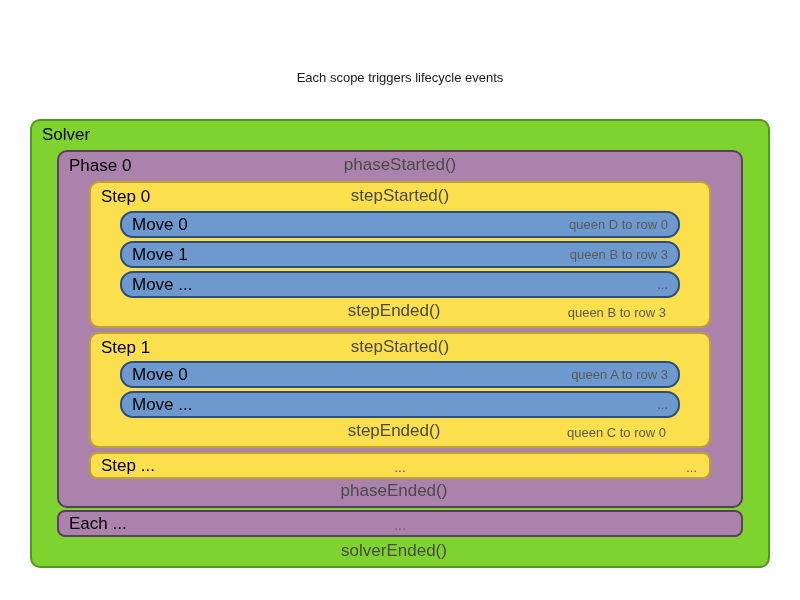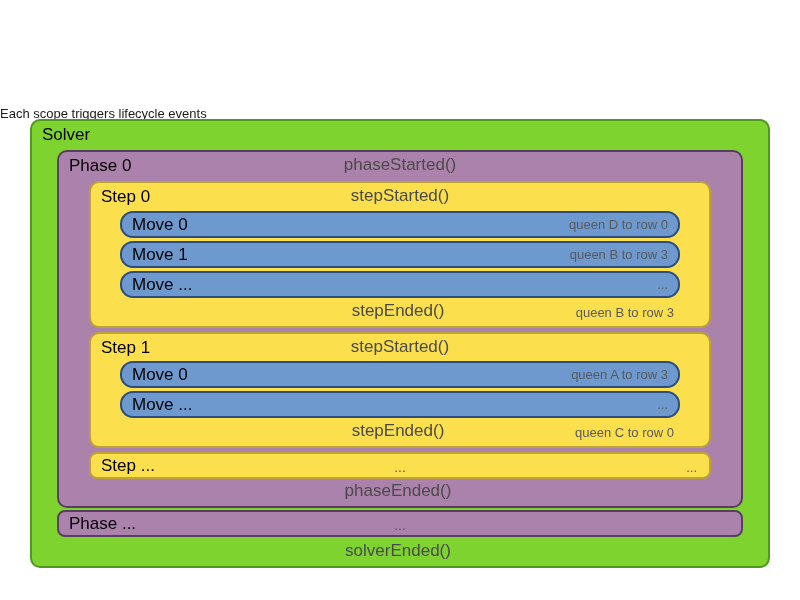--- a/index.html
+++ b/index.html
@@ -1,21 +1,21 @@
 <!DOCTYPE html>
 <html><head>
 <meta charset="utf-8">
 <style>
   html,body{margin:0;padding:0;background:#fff;}
   .canvas{position:relative;width:800px;height:600px;background:#ffffff;
           font-family:"Liberation Sans",sans-serif;overflow:hidden;}
   .title{position:absolute;top:27px;left:0;width:800px;text-align:center;
          font-size:34px;color:#1a1a1a;}
-  .subtitle{position:absolute;top:70px;left:0;width:800px;
-            font-size:13px;color:#1a1a1a;margin-top:36px;}
+  .subtitle{position:absolute;top:70px;left:0;width:800px;text-align:center;
+            font-size:13px;color:#1a1a1a;}
 
   .box{position:absolute;box-sizing:border-box;}
   .solver-box{left:30px;top:119px;width:740px;height:449px;background:#7fd32f;
               border:2px solid #4e9a1f;border-radius:10px;}
   .phase-box{left:25px;top:29px;width:686px;height:358px;background:#ab82ab;
              border:2px solid #5a3e60;border-radius:10px;}
   .step-box{left:30px;width:622px;background:#fbdf4d;
             border:2px solid #bda238;border-radius:10px;}
   .step0{top:29px;height:147px;}
   .step1{top:180px;height:116px;}
@@ -33,21 +33,21 @@
   .lbl{font-size:17px;color:#000;}
   .evt{font-size:17px;color:#4a4a4a;}
   .note{font-size:13px;color:#5a5a5a;}
   .mlbl{font-size:17px;color:#000;}
   .mnote{font-size:13px;color:#5a5a5a;}
 
   .hdr{position:absolute;left:0;right:0;top:3px;height:24px;}
   .hdr .evt{display:block;text-align:center;}
   .hdr .lbl{position:absolute;left:10px;top:1px;}
 
-  .ftr{position:absolute;left:0;right:4px;bottom:3px;height:22px;}
+  .ftr{position:absolute;left:0;right:12px;bottom:3px;height:22px;}
   .ftr .evt{display:block;text-align:center;}
   .ftr .note{position:absolute;right:31px;top:4px;}
 
   .rowlbl{position:absolute;left:10px;top:2px;font-size:17px;color:#000;}
   .rowdots{display:block;text-align:center;padding-top:5px;font-size:14px;color:#5a5a5a;}
   .rowrdots{position:absolute;right:12px;top:6px;font-size:13px;color:#5a5a5a;}
 </style>
 </head>
 <body>
 
@@ -113,20 +113,20 @@
         <span class="rowrdots">...</span>
       </div>
 
       <div class="ftr">
         <span class="evt">phaseEnded()</span>
       </div>
     </div>
 
     <div class="box phaserow">
       <span class="rowdots">...</span>
-      <span class="rowlbl">Phase ...</span>
+      <span class="rowlbl">Each ...</span>
     </div>
 
     <div class="ftr">
       <span class="evt">solverEnded()</span>
     </div>
   </div>
 </div>
 
 </body></html>

